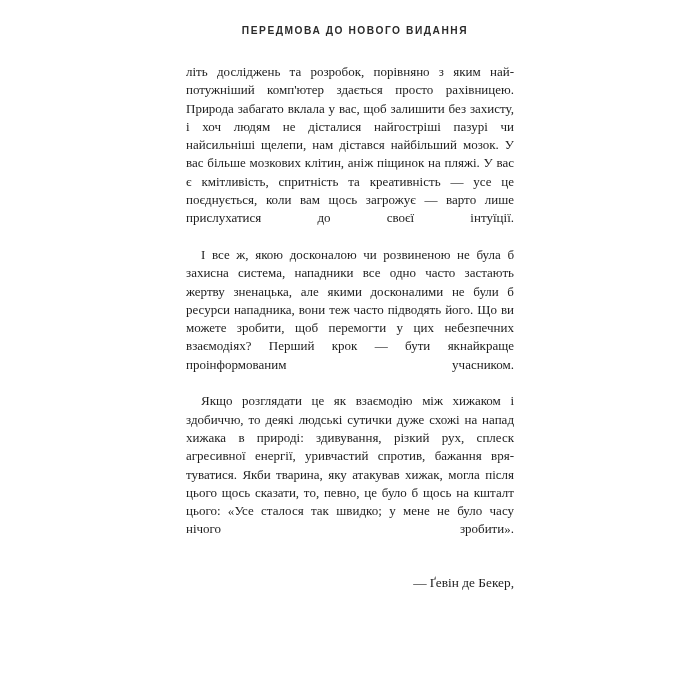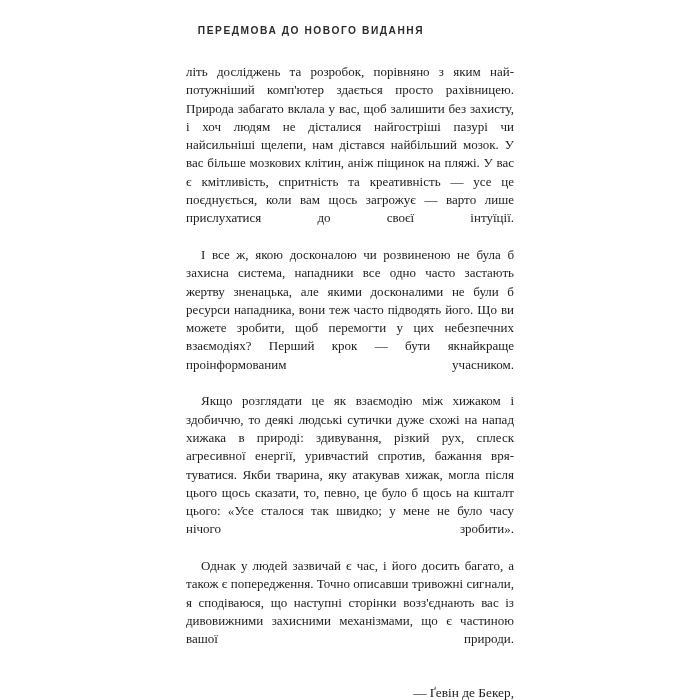--- a/index.html
+++ b/index.html
@@ -30,20 +30,21 @@
     left: 0;
     width: 622px;
     text-align: center;
     font-family: "Liberation Sans", "DejaVu Sans", sans-serif;
     font-size: 10.2px;
     font-weight: 600;
     letter-spacing: 1.55px;
     color: #2b2b2b;
     text-transform: uppercase;
     white-space: nowrap;
+    padding-left: 44px;
   }
 
   
   .text-block {
     position: absolute;
     top: 63px;
     left: 186px;
     width: 328px;
   }
 
@@ -93,21 +94,20 @@
   <div class="running-head">ПЕРЕДМОВА ДО НОВОГО ВИДАННЯ</div>
 
   <div class="text-block">
 
     <p class="para">літь досліджень та розробок, порівняно з яким най­потужніший комп'ютер здається просто рахівницею. Природа забагато вклала у вас, щоб залишити без захисту, і хоч людям не дісталися найгостріші пазурі чи найсильніші щелепи, нам дістався найбільший мозок. У вас більше мозкових клітин, аніж піщинок на пляжі. У вас є кмітливість, спритність та креатив­ність — усе це поєднується, коли вам щось загрожує — варто лише прислухатися до своєї інтуїції.</p>
 
     <p class="para indent">І все ж, якою досконалою чи розвиненою не була б захисна система, нападники все одно часто застають жертву зненацька, але якими досконалими не були б ресурси нападника, вони теж часто підводять його. Що ви можете зробити, щоб перемогти у цих небез­печних взаємодіях? Перший крок — бути якнайкраще проінформованим учасником.</p>
 
     <p class="para indent"><span>Якщо розглядати це як взаємодію між хижаком і здобиччю, то деякі людські сутички дуже схожі на на­пад хижака в природі: здивування, різкий рух, сплеск агресивної енергії, уривчастий спротив, бажання вря­туватися. Якби тварина, яку атакував хижак, могла після цього щось сказати, то, певно, це було б щось на кшталт цього: «</span><span class="quote-italic">Усе сталося так швидко; у мене не було часу нічого зробити</span><span>».</span></p>
 
-    <p class="para indent">Однак у людей зазвичай є час, і його досить багато, а також є попередження. Точно описавши тривожні сигнали, я сподіваюся, що наступні сторінки возз'єд­нають вас із дивовижними захисними механізмами, що є частиною вашої природи.</p>
 
     <div class="signature">
       <span class="sig-line">— Ґевін де Бекер,</span>
 
     </div>
 
   </div>
 </div>
 
 </body></html>

